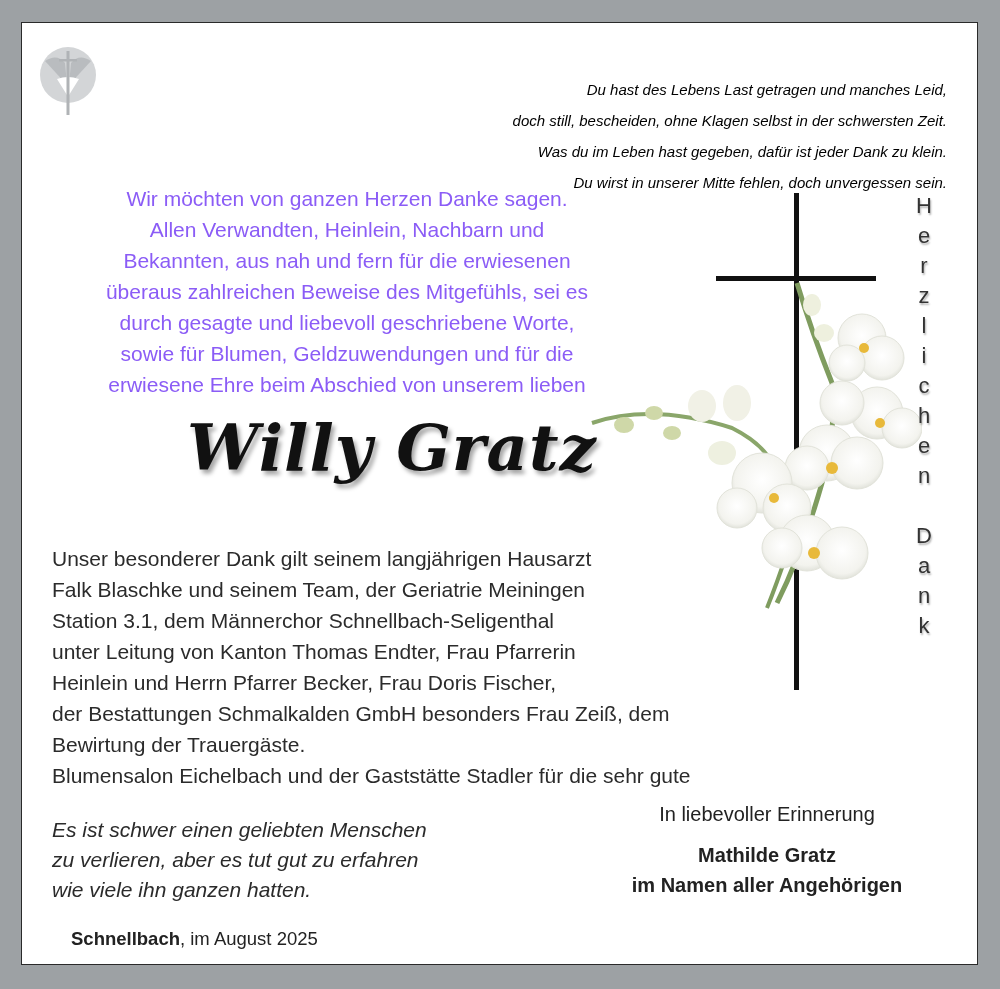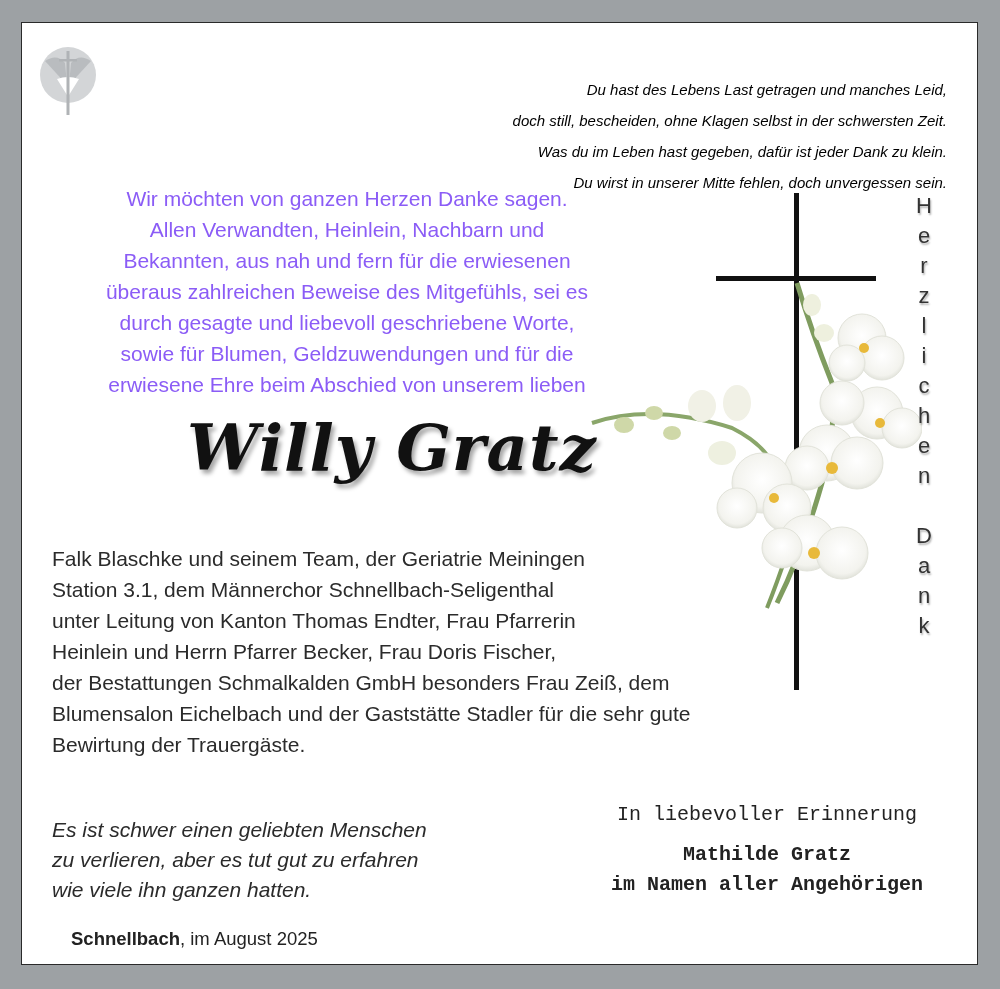--- a/index.html
+++ b/index.html
@@ -11,21 +11,21 @@
   .poem div { white-space:nowrap; }
   .thanks { left:15px; top:160px; width:620px; text-align:center; font-size:21px; line-height:31px; color:#8b5cf6; }
   .thanks div { white-space:nowrap; }
   .name { left:150px; top:387px; width:440px; text-align:center; font-family:"DejaVu Serif", serif; font-style:italic; font-weight:bold; font-size:64px; letter-spacing:1px; color:#111; text-shadow:3px 4px 4px rgba(0,0,0,0.35); }
   .special { left:30px; top:520px; width:880px; font-size:21px; line-height:31px; color:#2b2b2b; }
   .special div { white-space:nowrap; }
   .quote { left:30px; top:792px; width:520px; font-style:italic; font-size:21px; line-height:30px; color:#2b2b2b; }
   .quote div { white-space:nowrap; }
   .place { left:30px; top:905px; font-size:18.5px; color:#222; white-space:nowrap;margin-left:19px; }
   .place b { font-weight:bold; }
-  .sign { left:555px; top:780px; width:380px; text-align:center; color:#222;font-family:Liberation Mono, monospace; }
+  .sign { left:555px; top:780px; width:380px; text-align:center; color:#222; }
   .sign .mem { font-size:20px; margin-bottom:14px; }
   .sign .n1, .sign .n2 { font-size:20px; font-weight:bold; line-height:30px; }
   .vert { left:888px; top:168px; width:28px; text-align:center; font-size:22px; color:#333; text-shadow:1px 2px 2px rgba(0,0,0,0.3); }
   .vert span { display:block; height:30px; line-height:30px; }
   .cross-v { left:772px; top:170px; width:5px; height:497px; background:#111; }
   .cross-h { left:694px; top:253px; width:160px; height:5px; background:#111; }
   .flowers { left:540px; top:230px; width:360px; height:380px; }
 </style>
 </head>
 <body>
@@ -120,27 +120,28 @@
     <span>e</span>
     <span>n</span>
     <span></span>
     <span>D</span>
     <span>a</span>
     <span>n</span>
     <span>k</span>
   </div>
 
   <div class="abs special">
+    <div>Unser besonderer Dank gilt seinem langjährigen Hausarzt</div>
     <div>Falk Blaschke und seinem Team, der Geriatrie Meiningen</div>
     <div>Station 3.1, dem Männerchor Schnellbach-Seligenthal</div>
     <div>unter Leitung von Kanton Thomas Endter, Frau Pfarrerin</div>
     <div>Heinlein und Herrn Pfarrer Becker, Frau Doris Fischer,</div>
     <div>der Bestattungen Schmalkalden GmbH besonders Frau Zeiß, dem</div>
+    <div>Bewirtung der Trauergäste.</div>
     <div>Blumensalon Eichelbach und der Gaststätte Stadler für die sehr gute</div>
-    <div>Bewirtung der Trauergäste.</div>
   </div>
 
   <div class="abs quote">
     <div>Es ist schwer einen geliebten Menschen</div>
     <div>zu verlieren, aber es tut gut zu erfahren</div>
     <div>wie viele ihn ganzen hatten.</div>
   </div>
 
   <div class="abs place">
     <b>Schnellbach</b><span>, im August 2025</span>

